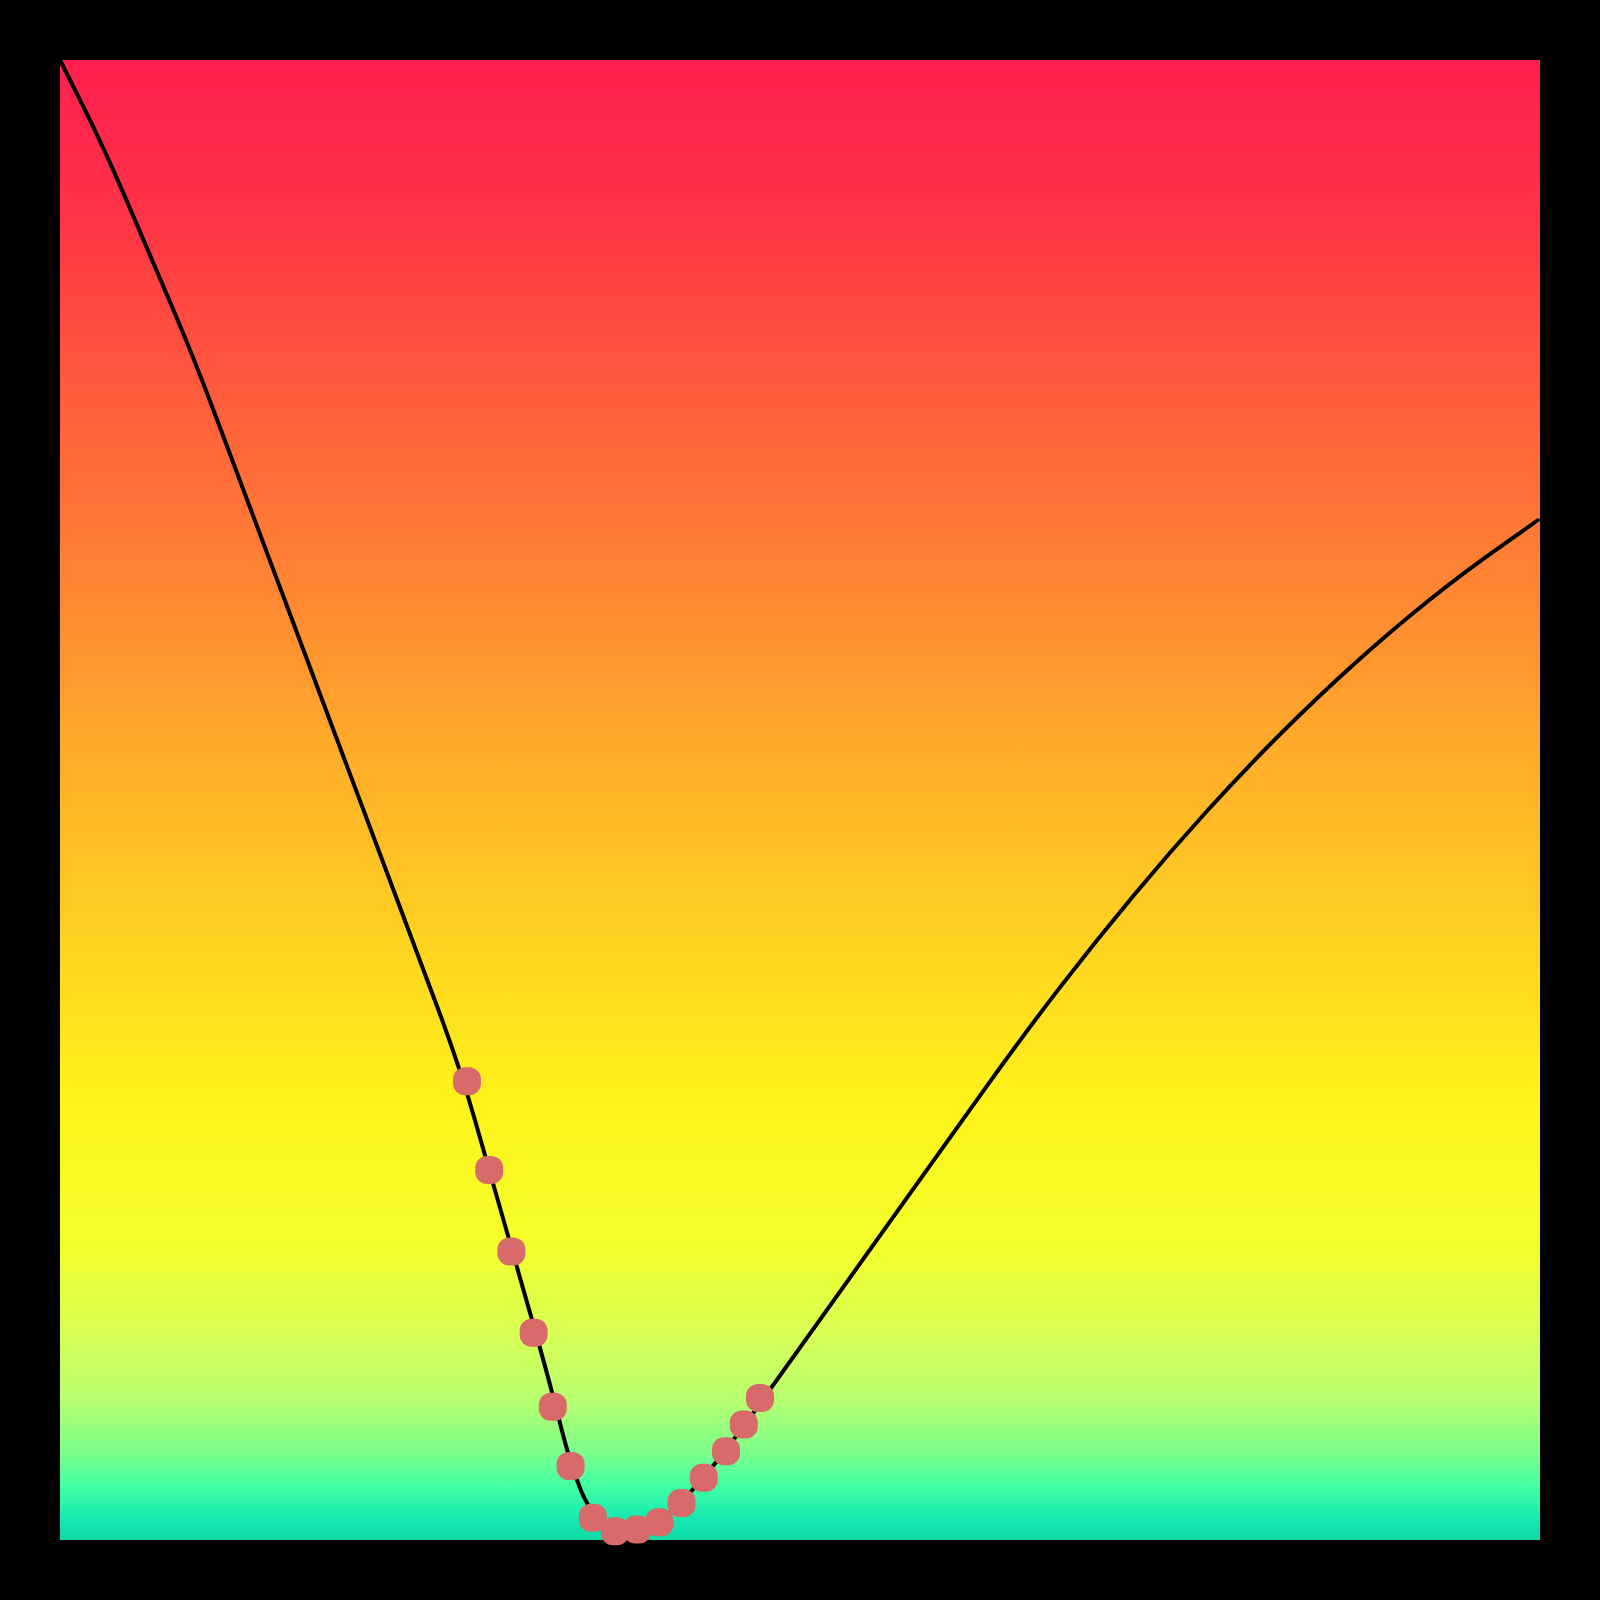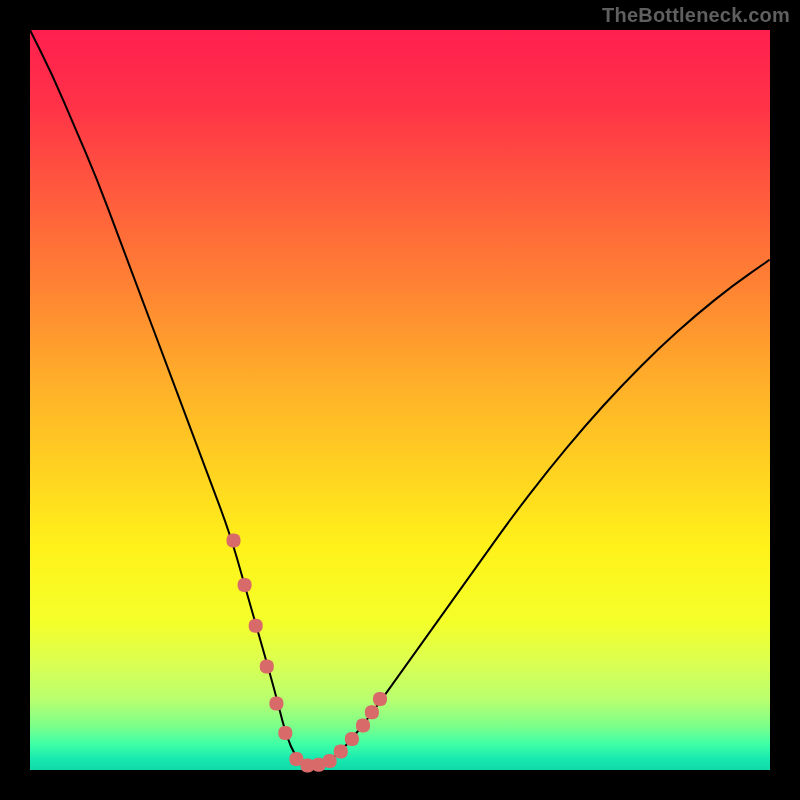--- a/index.html
+++ b/index.html
@@ -30,21 +30,20 @@
   svg {
     position: absolute;
     top: 0;
     left: 0;
   }
 </style>
 </head>
 <body>
 
 <div class="stage">
-  <div class="watermark">TheBottleneck.com</div>
 
   <svg id="chart-svg" width="800" height="800" viewBox="0 0 800 800">
     <defs>
       <linearGradient id="bg-grad" x1="0" y1="0" x2="0" y2="1">
           <stop offset="0%" stop-color="#ff1f4f"></stop>
           <stop offset="10%" stop-color="#ff3247"></stop>
           <stop offset="22%" stop-color="#ff5a3d"></stop>
           <stop offset="35%" stop-color="#ff8433"></stop>
           <stop offset="48%" stop-color="#ffb029"></stop>
           <stop offset="60%" stop-color="#ffd420"></stop>

